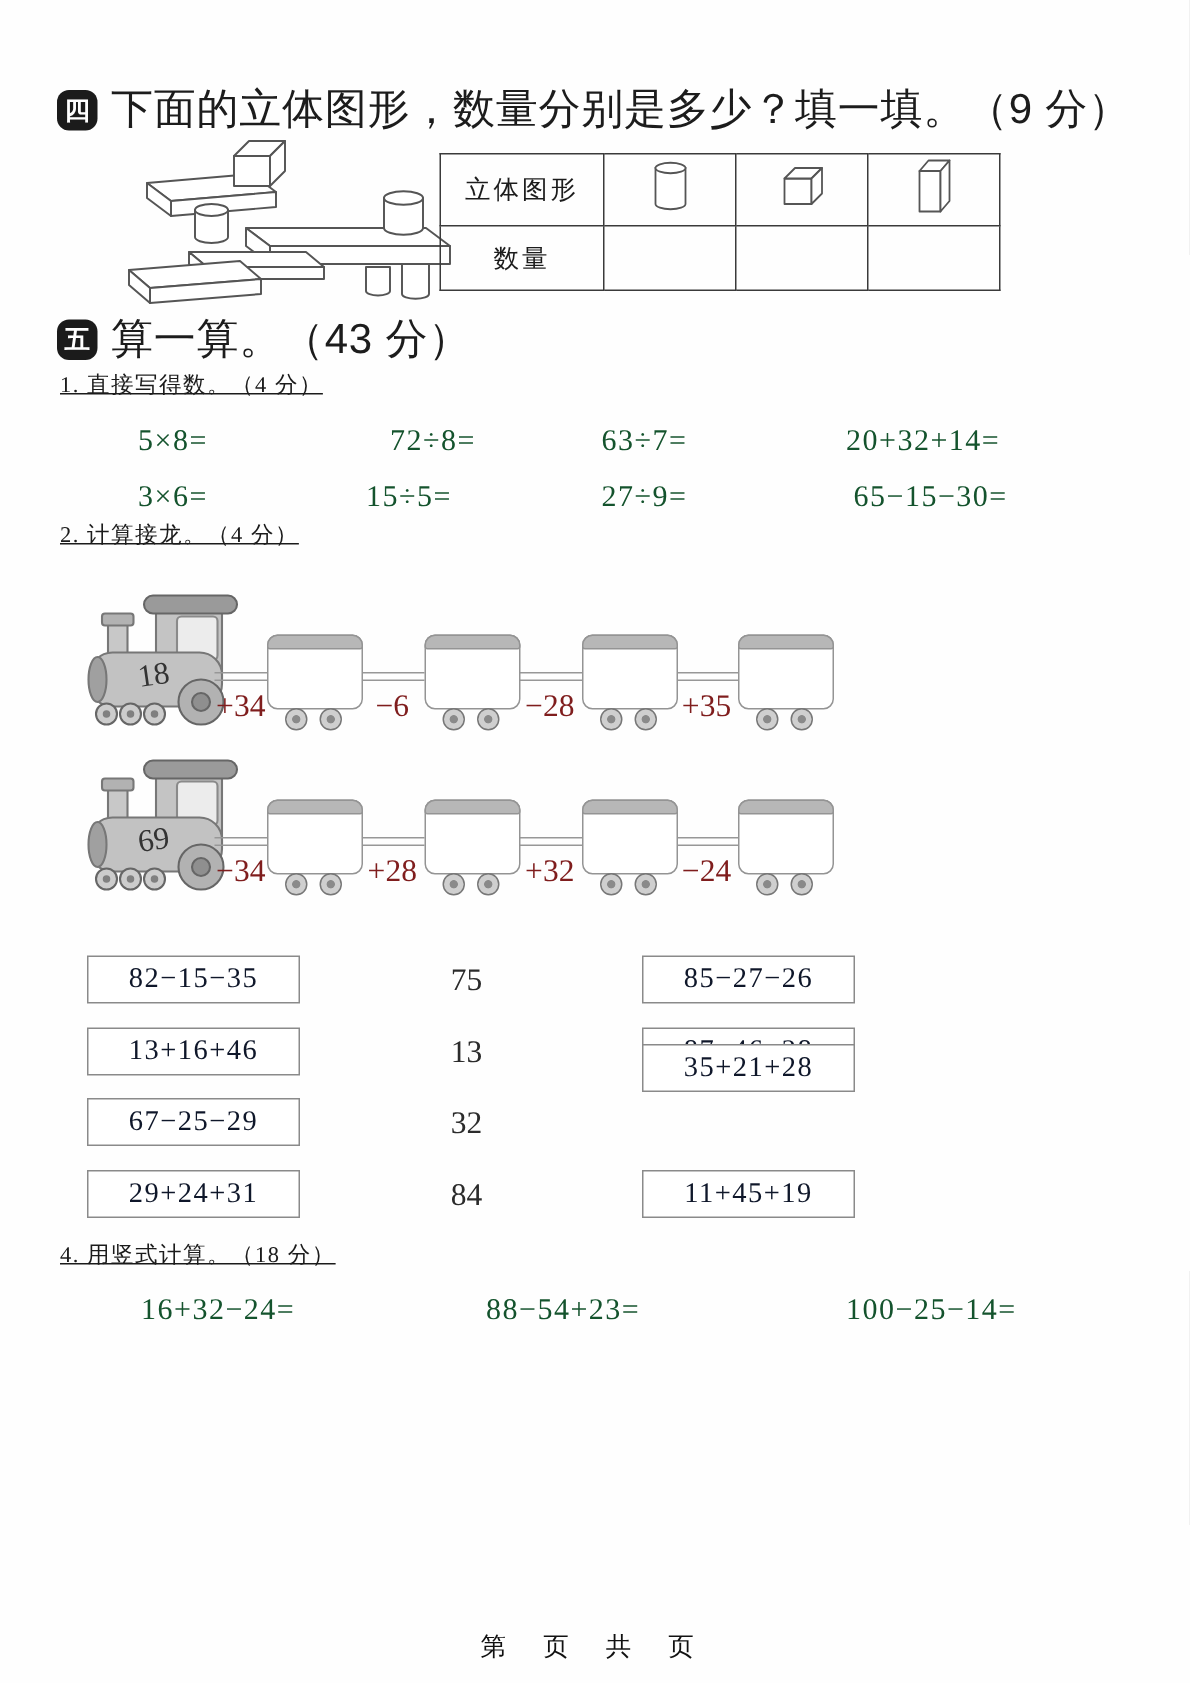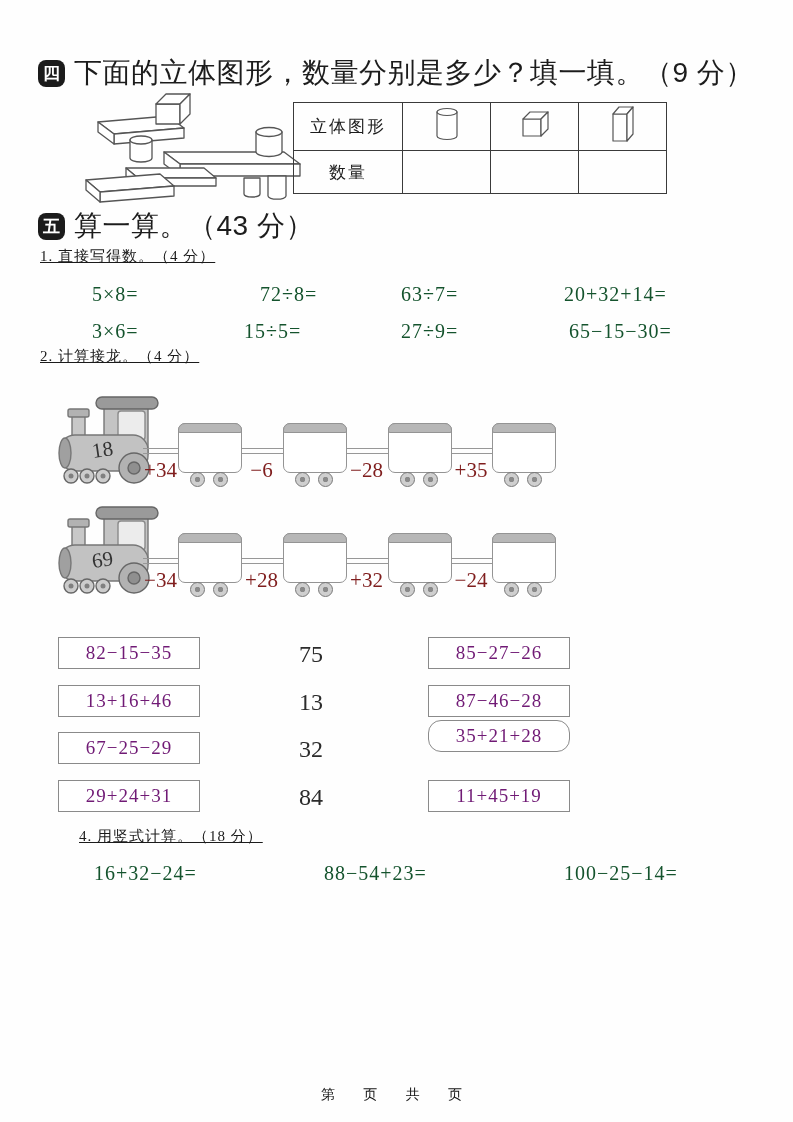--- a/index.html
+++ b/index.html
@@ -29,26 +29,26 @@
   .wagon{position:absolute;top:28px;width:62px;height:48px;background:#fff;border:1.6px solid #949494;border-radius:7px;}
   .lid{position:absolute;left:-1px;right:-1px;top:-1px;height:8px;background:#b7b7b7;
        border:1.6px solid #949494;border-radius:7px 7px 2px 2px;}
   .wagon::before,.wagon::after{content:"";position:absolute;bottom:-15px;width:13px;height:13px;border-radius:50%;
        border:1.6px solid #777;background:radial-gradient(circle at 50% 50%, #8a8a8a 0 2.5px, #cfcfcf 3px);}
   .wagon::before{left:11px;}
   .wagon::after{left:34px;}
   
   .mbox{position:absolute;width:140px;height:30px;border:1.3px solid #8a8a8a;background:#fff;
         display:flex;align-items:center;justify-content:center;
-        font-family:"Liberation Serif",serif;font-size:19px;color:#701a75;letter-spacing:1px;}
+        font-family:"Liberation Serif",serif;font-size:19px;color:#0f172a;letter-spacing:1px;}
   .mnum{position:absolute;left:288px;width:46px;text-align:center;
-        font-family:"Liberation Serif",serif;font-size:24px;color:#2b2b2b;}
-  
-  .footer{position:absolute;left:0;right:0;top:1086px;text-align:center;font-size:14px;
-          letter-spacing:10px;color:#111;font-family:Liberation Mono, monospace;}
+        font-family:"Liberation Serif",serif;font-size:21px;color:#2b2b2b;}
+  
+  .footer{position:absolute;left:0;right:0;top:1086px;text-align:center;font-size:17px;
+          letter-spacing:10px;color:#111;font-family:Liberation Sans, sans-serif;}
   svg text{font-family:"Liberation Serif",serif;}
 </style>
 </head>
 <body>
 
 <div class="page">
 
   <div class="sec-head" style="left:38px;top:54px;">
     <span class="badge">四</span>
     <span class="sec-title">下面的立体图形，数量分别是多少？填一填。（9 分）</span>
@@ -237,23 +237,23 @@
   <div class="mbox" style="left:58px;top:732px;">67−25−29</div>
   <div class="mbox" style="left:58px;top:780px;">29+24+31</div>
 
   <div class="mnum" style="top:641px;">75</div>
   <div class="mnum" style="top:689px;text-align:center;">13</div>
   <div class="mnum" style="top:736px;">32</div>
   <div class="mnum" style="top:784px;">84</div>
 
   <div class="mbox" style="left:428px;top:637px;">85−27−26</div>
   <div class="mbox" style="left:428px;top:685px;">87−46−28</div>
-  <div class="mbox" style="left:428px;top:720px;border-radius:13px;">35+21+28</div>
+  <div class="mbox" style="left:428px;top:696px;">35+21+28</div>
   <div class="mbox" style="left:428px;top:780px;">11+45+19</div>
 
-  <div class="sub-title" style="left:40px;top:827px;margin-left:39px;">4. 用竖式计算。（18 分）</div>
+  <div class="sub-title" style="left:40px;top:827px;">4. 用竖式计算。（18 分）</div>
   <span class="eq" style="left:58px;top:862px;">16+32−24=</span>
   <span class="eq" style="left:288px;top:862px;">88−54+23=</span>
   <span class="eq" style="left:528px;top:862px;">100−25−14=</span>
 
   <div class="footer">第 页 共 页</div>
 
 </div>
 
 </body></html>

